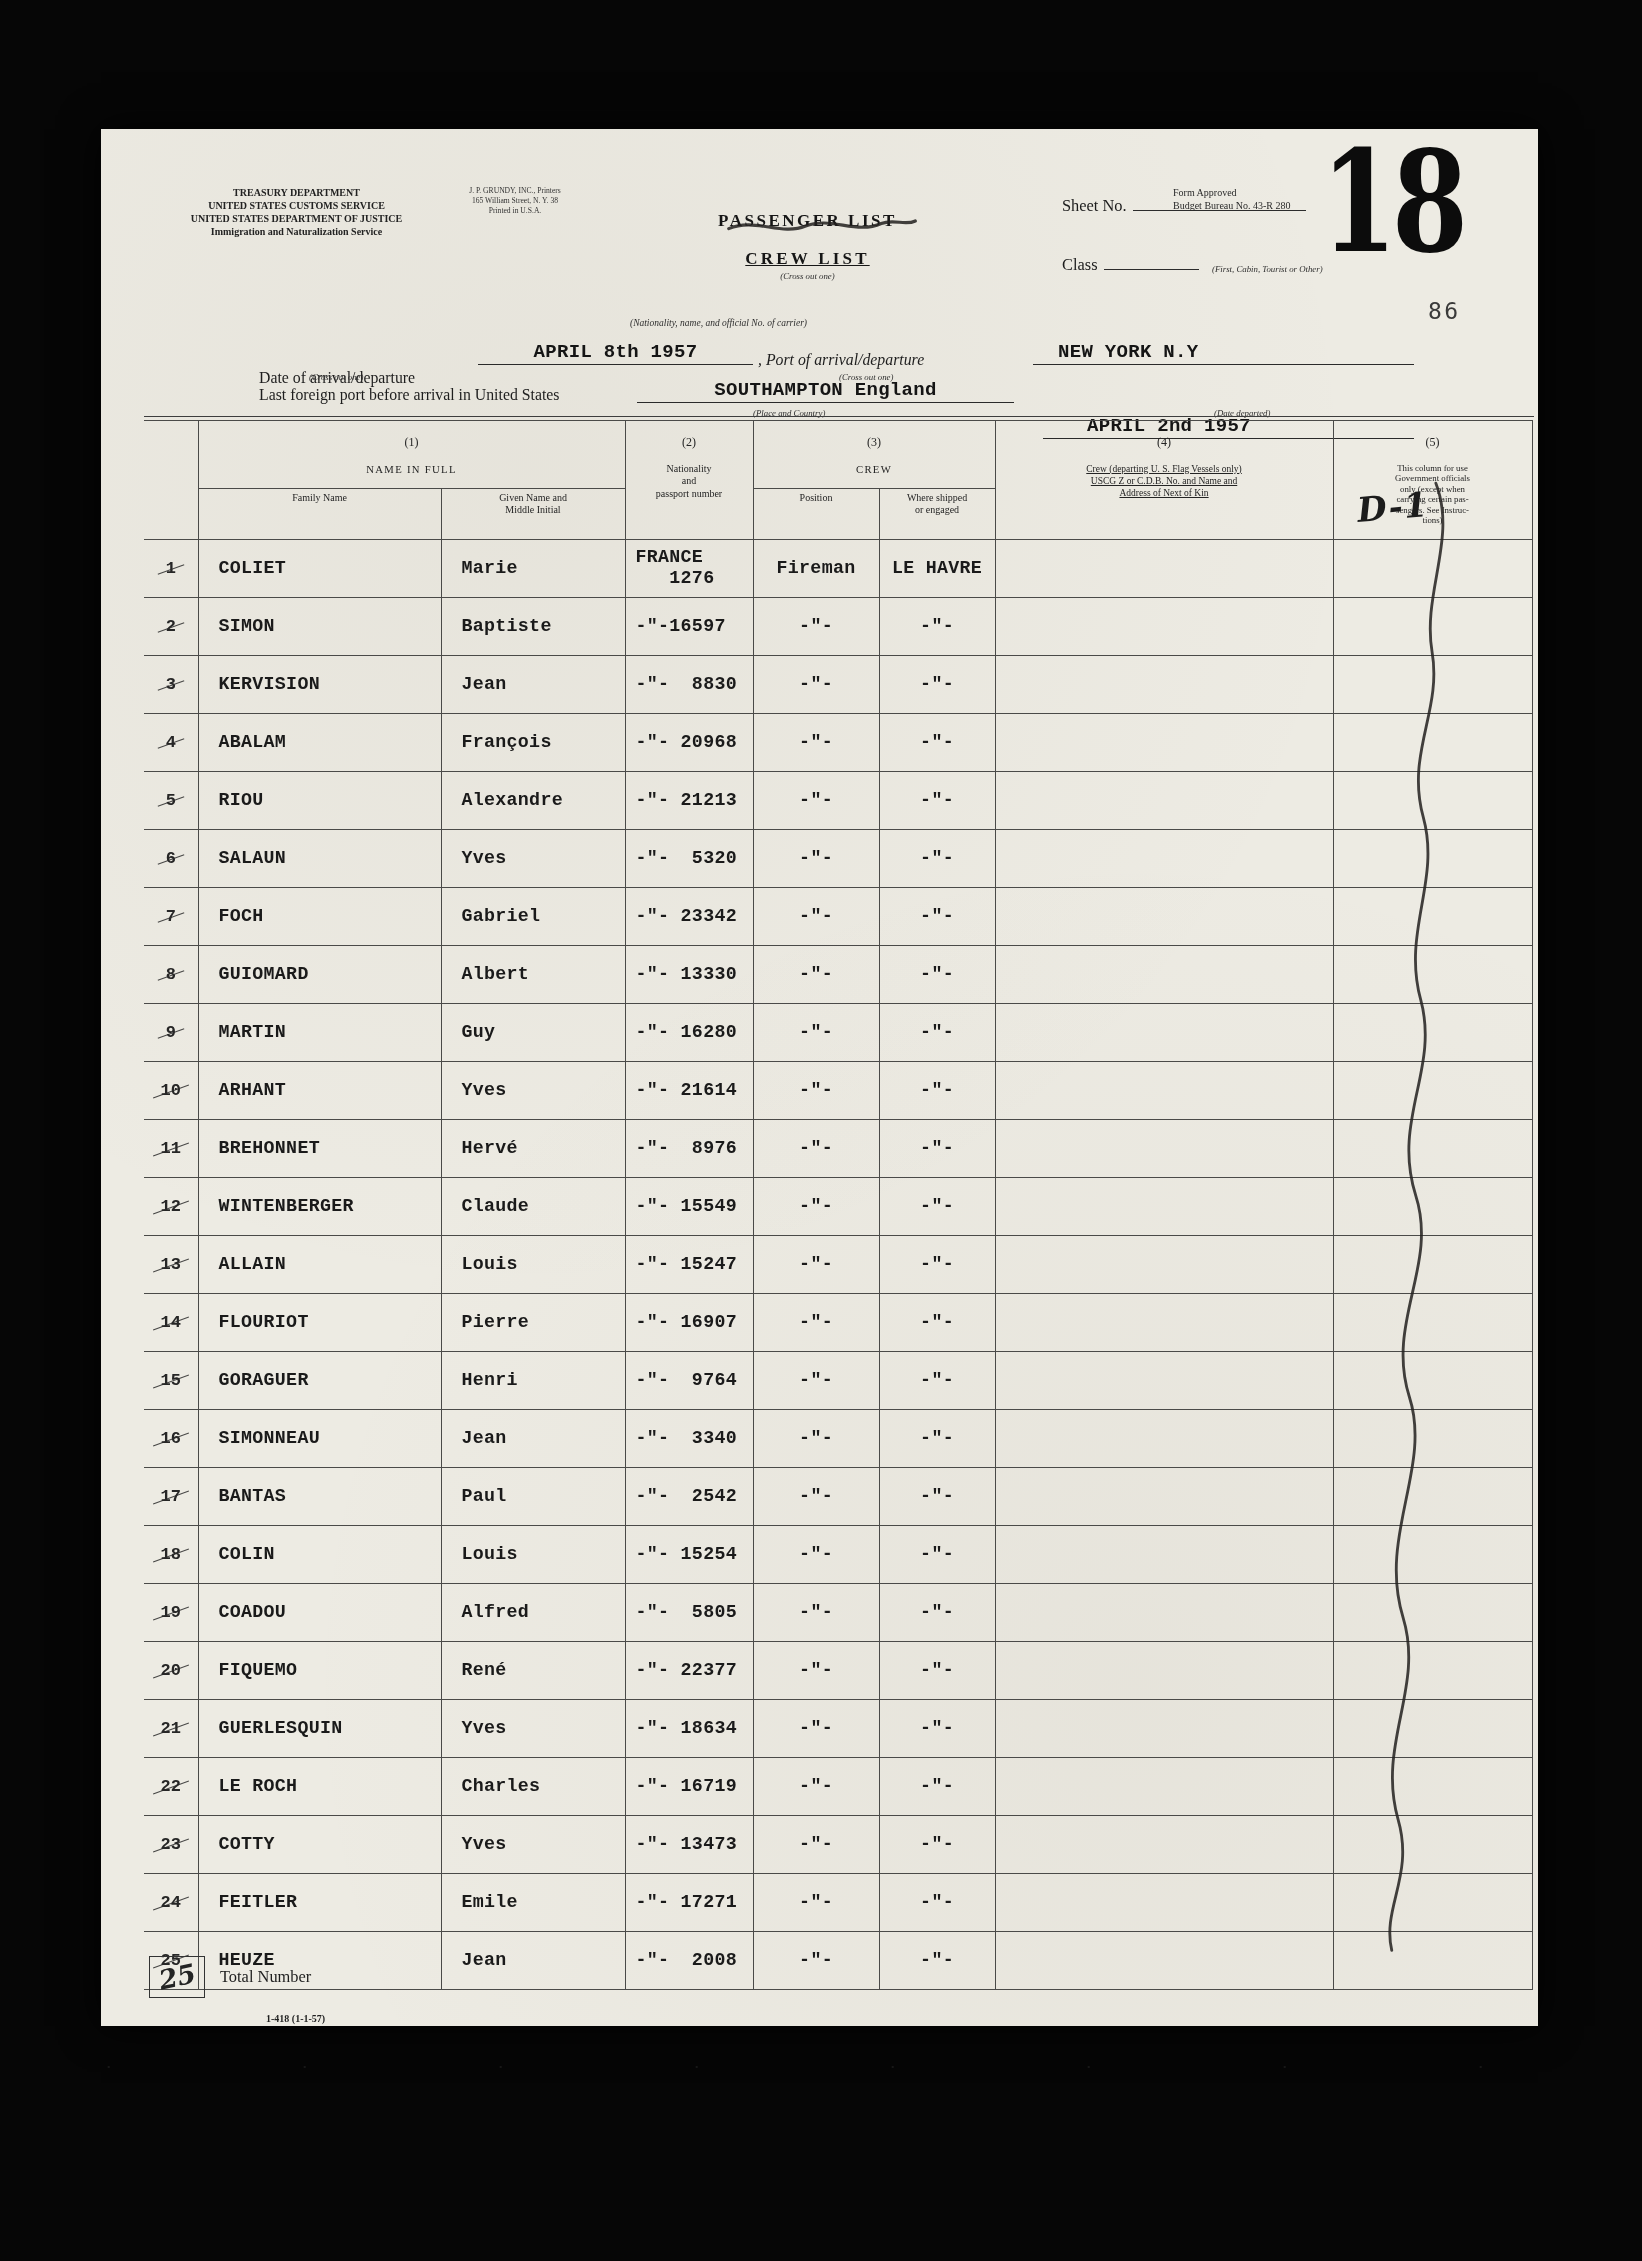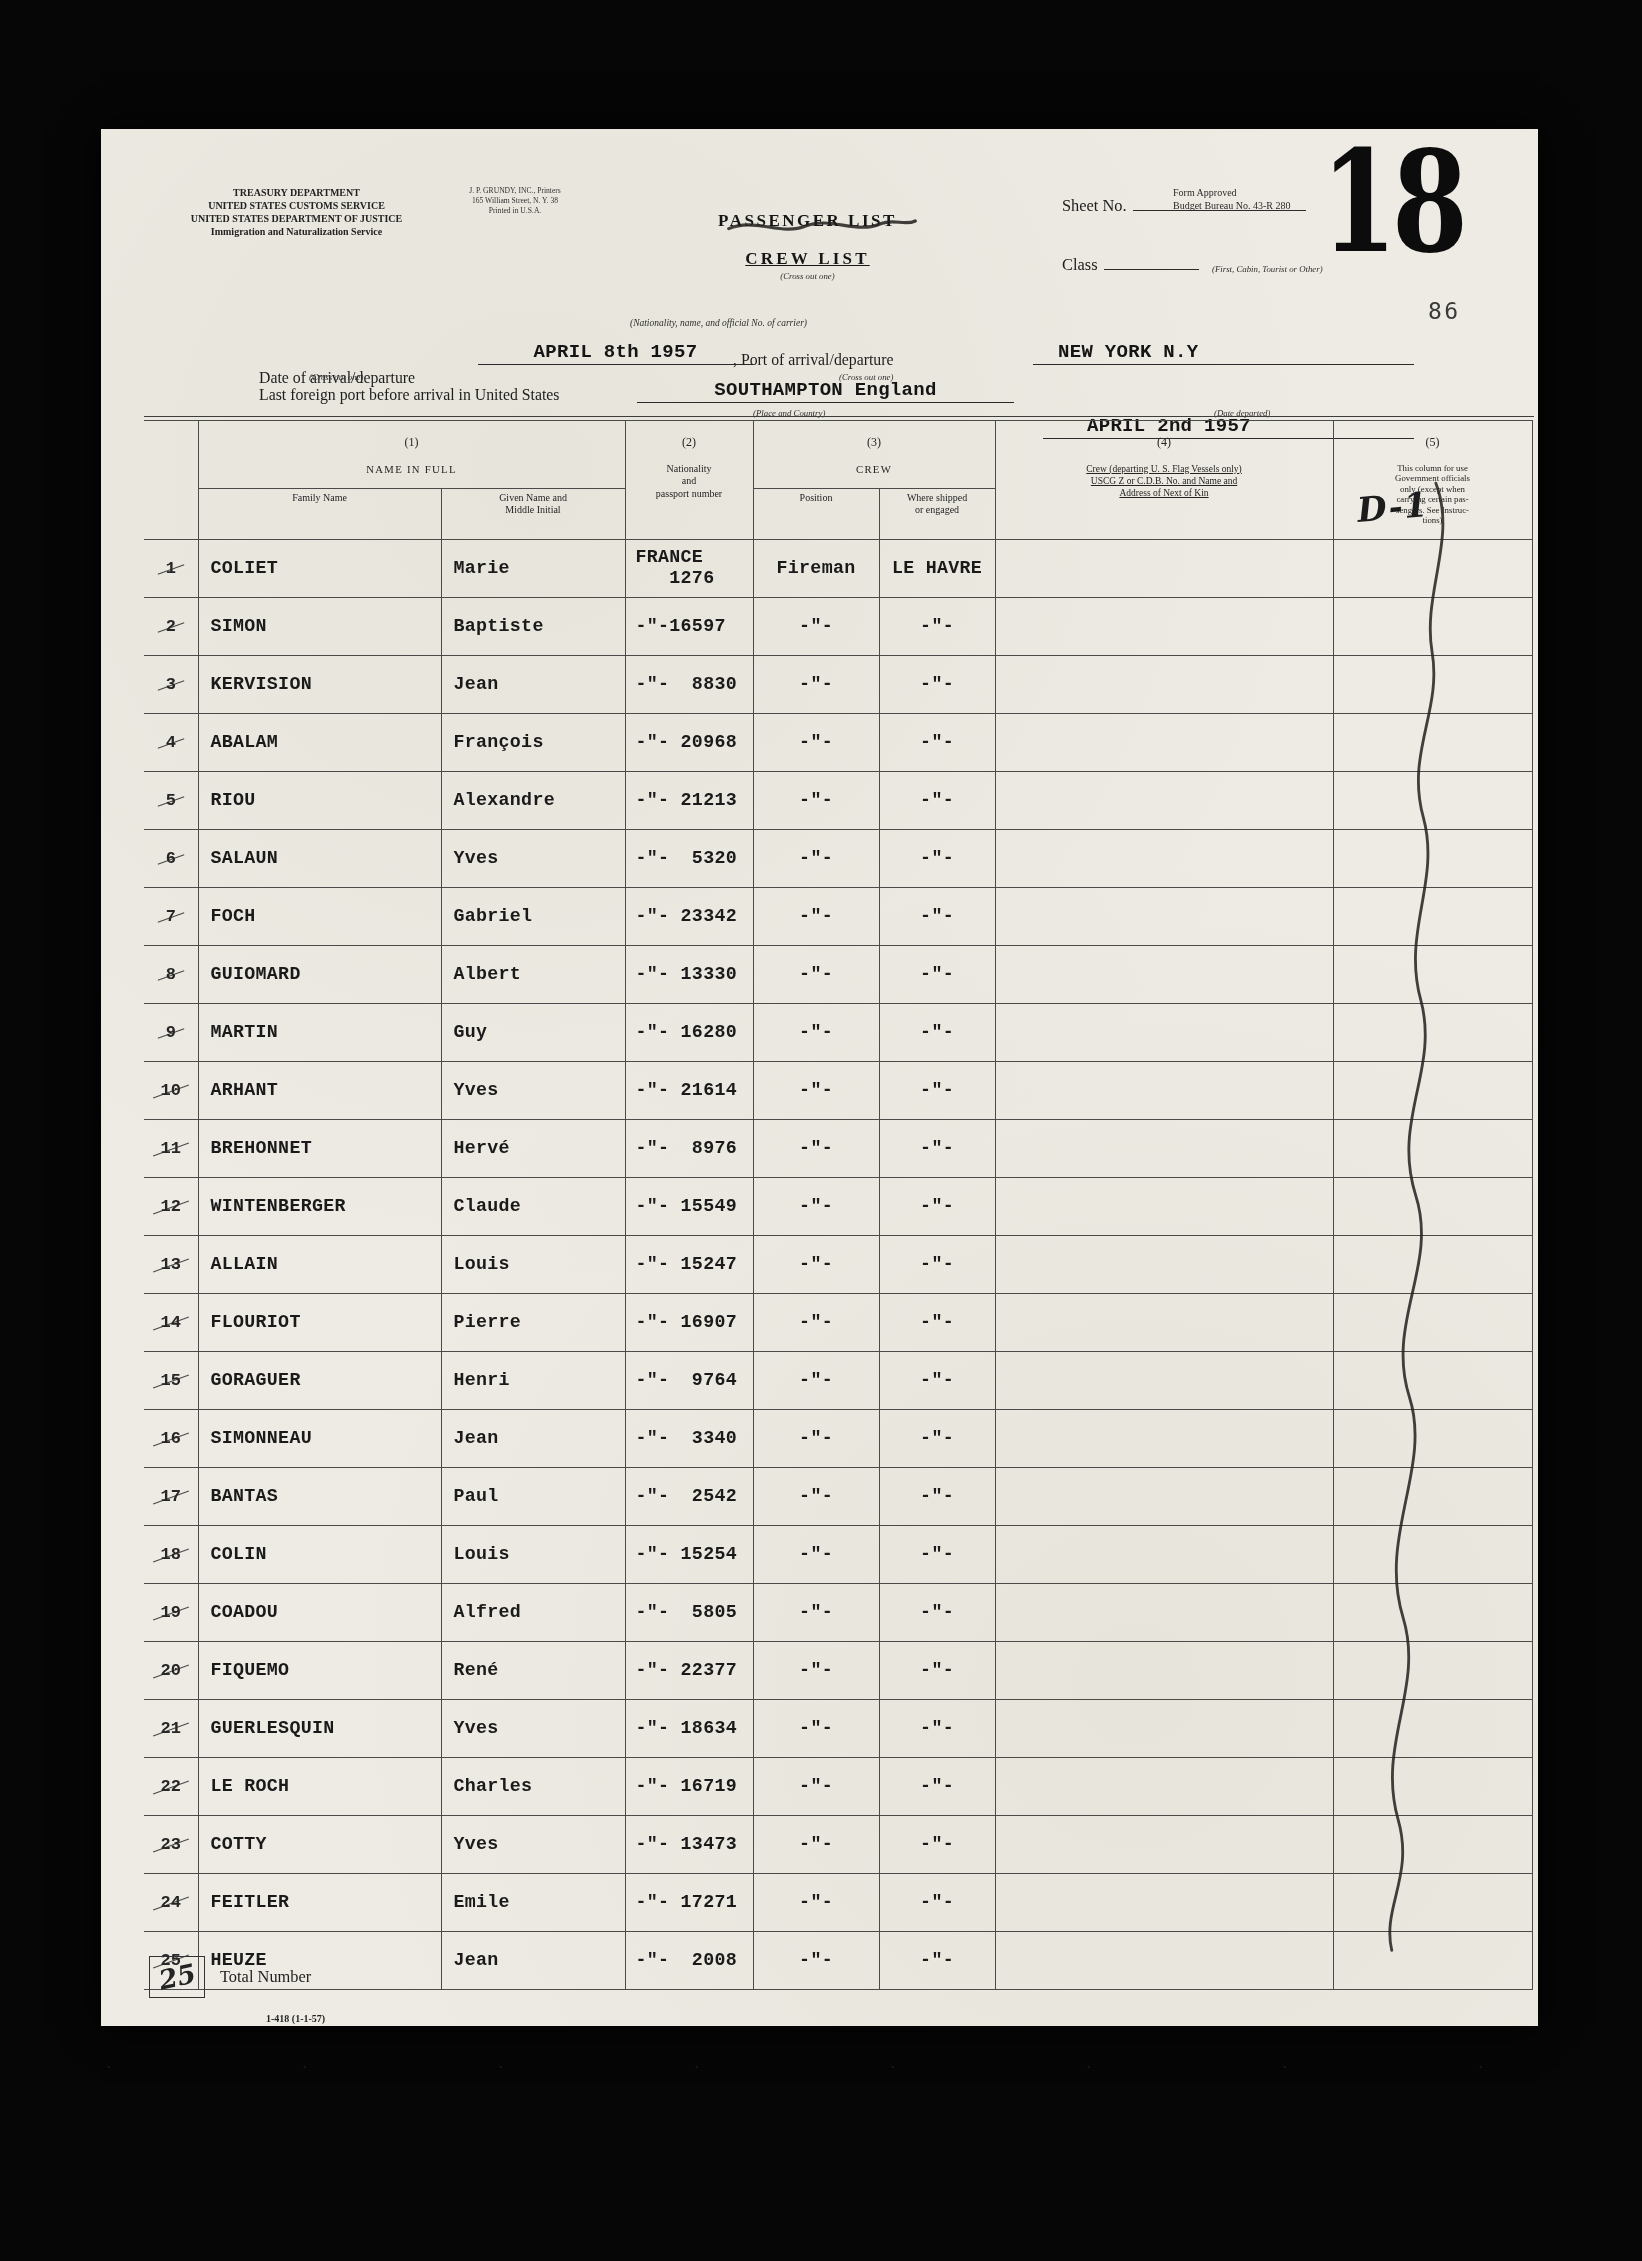--- a/index.html
+++ b/index.html
@@ -38,21 +38,21 @@
   .tcap{margin-top:1.3px;}
 
   .carrierline{left:158px;top:161px;display:flex;align-items:flex-end;gap:10px;}
   .carrierlbl{font-family:"Liberation Serif",serif;font-size:16.4px;letter-spacing:0.6px;color:#1c1c1c;}
   .carrierval{width:719px;border-bottom:1.9px solid #2a2a2a;padding:0 0 1.3px 68px;box-sizing:border-box;}
   .carriercap{left:441px;top:189px;width:353px;text-align:center;font-size:9.5px;}
 
   .datelabel{left:158px;top:240px;}
   .datecross1{left:208px;top:243px;}
   .dateval{left:377px;top:212px;width:275px;text-align:center;border-bottom:1.9px solid #2a2a2a;padding-bottom:1.3px;}
-  .portlabel{left:632px;top:222px;}
+  .portlabel{left:657px;top:222px;font-style:italic;}
   .datecross2{left:738px;top:243px;}
   .portval{left:932px;top:212px;width:381px;border-bottom:1.9px solid #2a2a2a;padding:0 0 1.3px 25px;box-sizing:border-box;}
 
   .lplabel{left:158px;top:257px;}
   .lpplace{left:536px;top:250px;width:377px;text-align:center;border-bottom:1.9px solid #2a2a2a;padding-bottom:1.3px;}
   .lpplacecap{left:652px;top:279px;}
   .lpdate{left:942px;top:250px;width:371px;border-bottom:1.9px solid #2a2a2a;padding:0 0 1.3px 44px;box-sizing:border-box;margin-top:36px;}
   .lpdatecap{left:1113px;top:279px;}
 
   .tablewrap{left:43px;top:287px;width:1390px;border-top:1.9px solid #3d3d3d;padding-top:3.2px;}
@@ -62,21 +62,21 @@
   th{font-family:"Liberation Serif",serif;font-weight:400;color:#242424;vertical-align:top;padding:3.2px 2.5px 1.9px;white-space:pre-line;text-align:center;}
   thead tr:first-child th{height:35px;}
   thead tr:nth-child(2) th{height:44px;font-size:10px;line-height:1.2;}
   .gnum{font-size:12px;margin-bottom:1.3px;}
   .gt-caps{font-size:10.7px;letter-spacing:1.3px;}
   .gt-small{font-size:10px;line-height:1.25;}
   .gt-kin{font-size:9.5px;line-height:1.3;text-decoration:underline;}
   .gt-gov{font-size:8.8px;line-height:1.2;}
   tbody td{height:57px;vertical-align:middle;padding:0;}
   .typedcell{font-family:"Liberation Mono",monospace;font-weight:700;font-size:18.3px;color:#1a1a1a;white-space:pre-wrap;letter-spacing:0.3px;}
-  .c-family,.c-given{padding-left:12px;text-align:left;margin-top:41px;}
+  .c-family,.c-given{padding-left:20px;text-align:left;margin-top:41px;}
   .c-passport{padding-left:10px;text-align:left;line-height:1.15;}
   .c-position,.c-shipped{text-align:center;}
   .c-num{text-align:center;}
   .rownum{position:relative;display:inline-block;font-family:"Liberation Mono",monospace;font-weight:700;font-size:17px;color:#262626;padding:1.3px 5px;}
   .rownum::after{content:"";position:absolute;left:-3.8px;right:-3.8px;top:54%;border-top:1.9px solid rgba(42,42,42,.85);transform:rotate(-20deg);}
 
   .d1note{left:1256px;top:361px;font:italic 700 34px/1 "DejaVu Serif",serif;color:#1c1c1c;transform:rotate(-5deg);letter-spacing:1.3px;}
   .ink{position:absolute;left:0;top:0;width:1437px;height:1897px;pointer-events:none;}
 
   .totalbox{left:48px;top:1827px;width:54px;height:40px;border:1.9px solid #333;display:flex;align-items:center;justify-content:center;}

